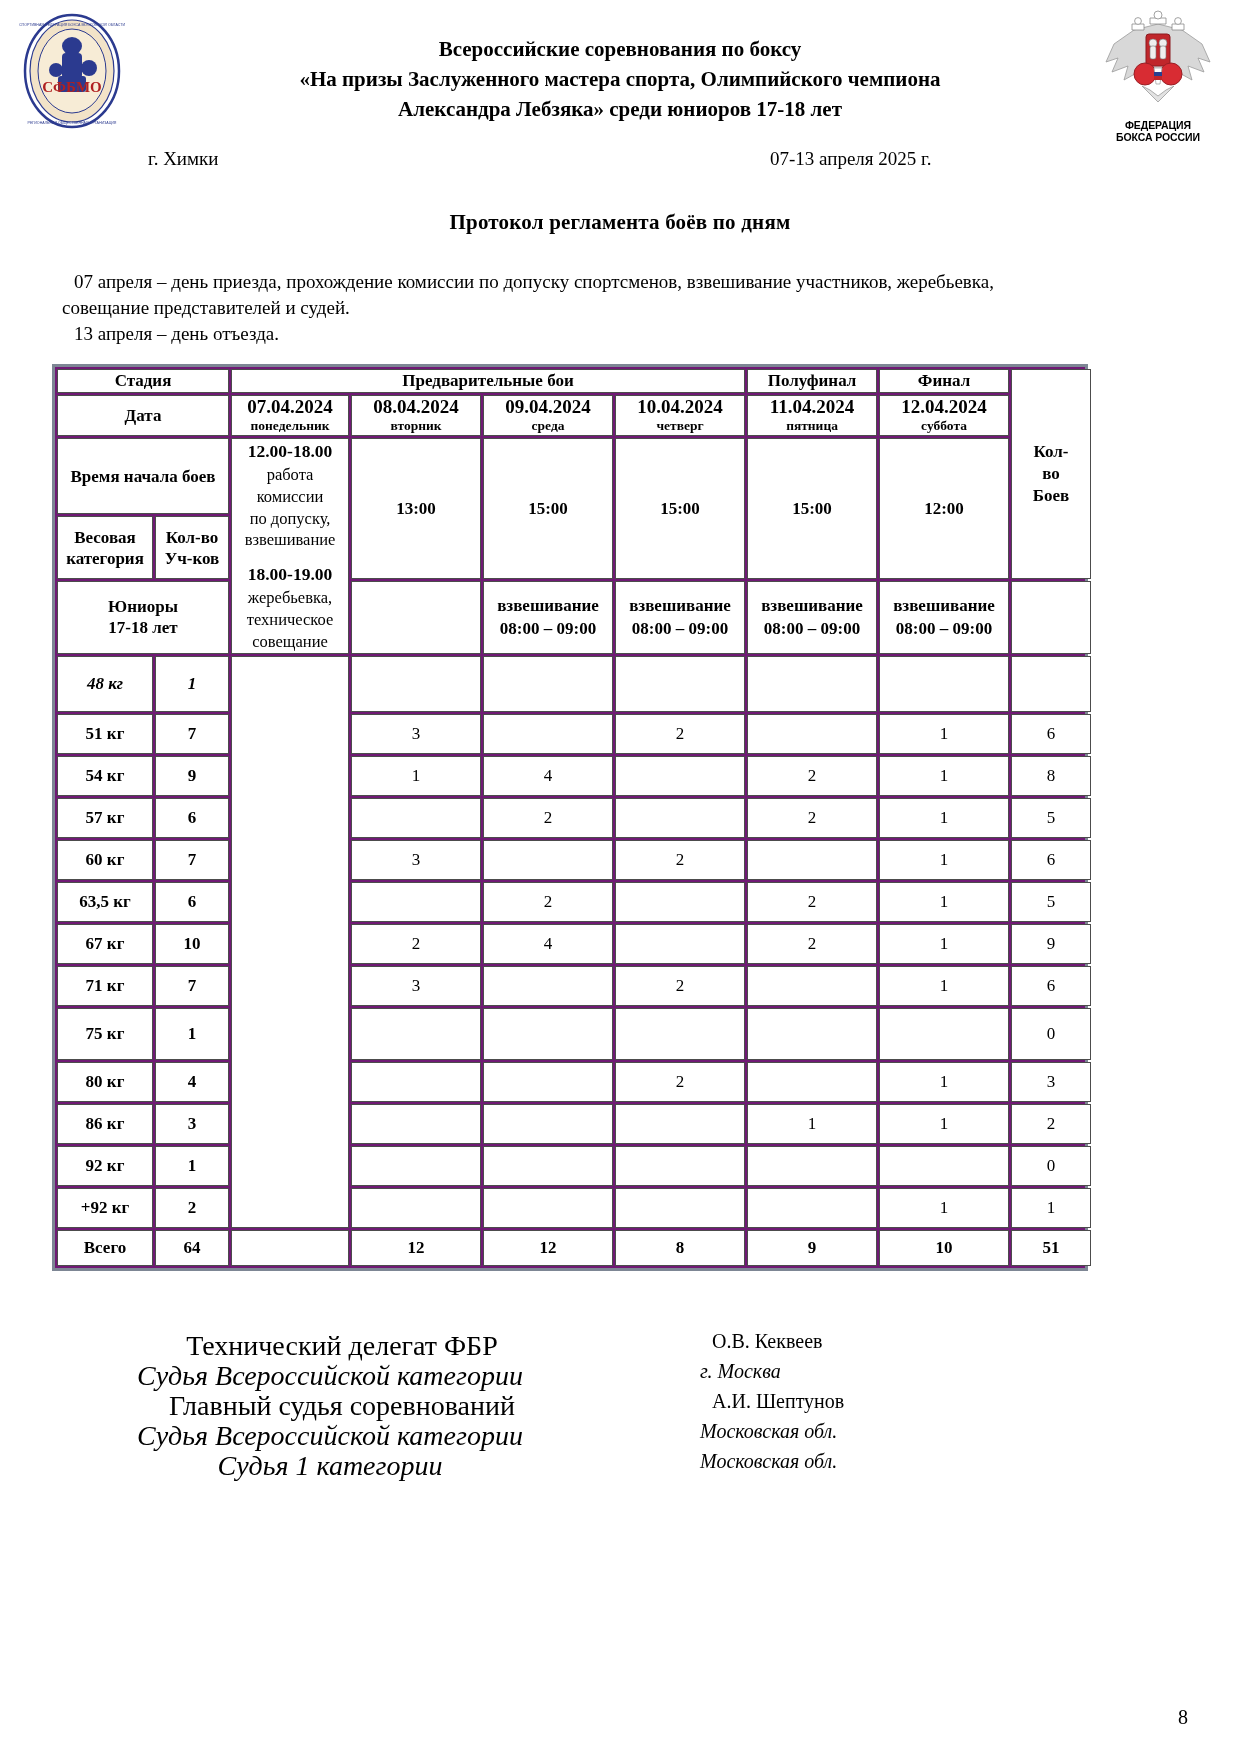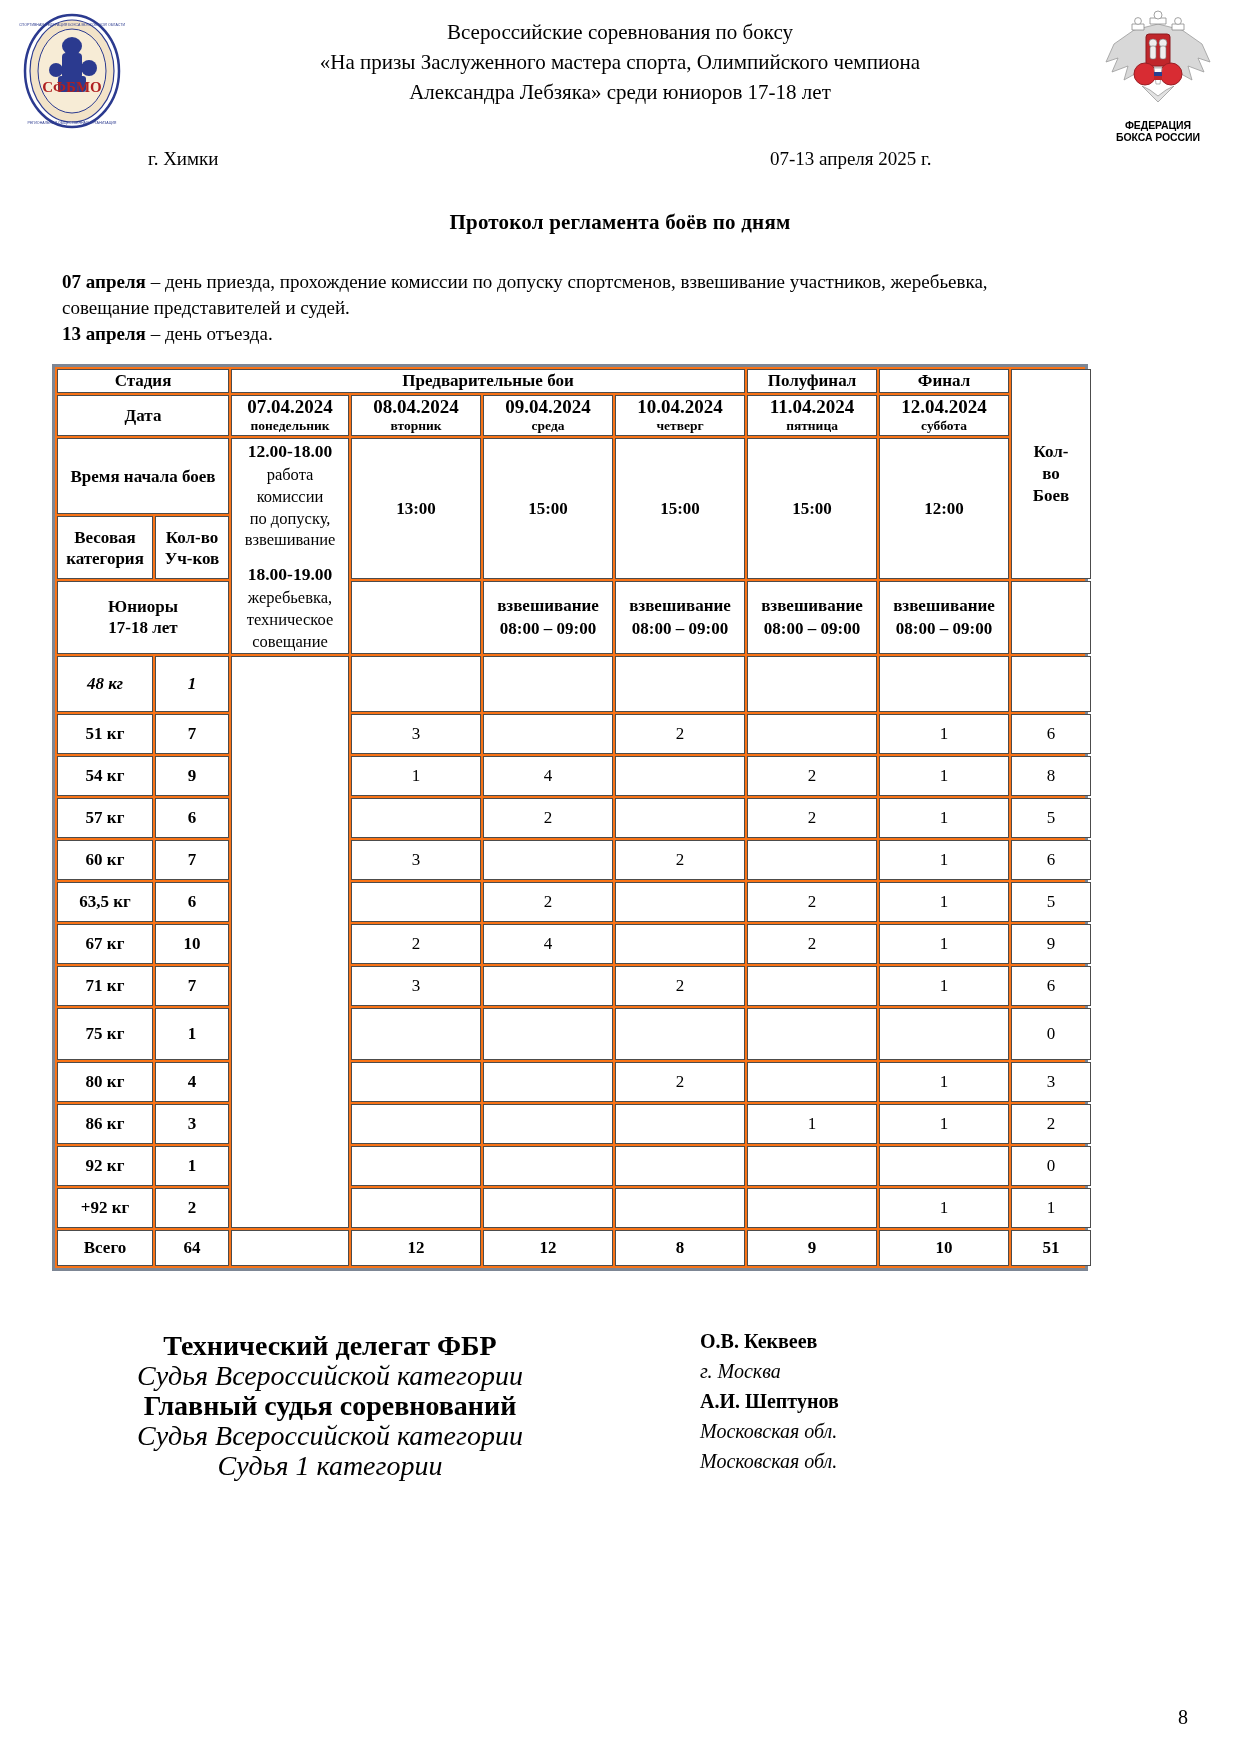--- a/index.html
+++ b/index.html
@@ -37,24 +37,24 @@
   }
   .fbr-caption {
     font-family: "Liberation Sans", sans-serif;
     font-size: 10.5px;
     font-weight: bold;
     line-height: 1.15;
     letter-spacing: -0.1px;
     margin-top: 1px;
   }
   .title-block {
-    margin: 0 auto;
+    margin: 17px auto;
     width: 800px;
     text-align: center;
-    font-weight: normal;
+    font-weight: bold;
     font-size: 21px;
     line-height: 1.42;
   }
 
   .citydate {
     position: relative;
     height: 40px;
     margin-top: 8px;
     font-size: 19px;
   }
@@ -74,21 +74,21 @@
     width: 1000px;
     font-size: 19px;
     line-height: 1.36;
   }
 
   
   .tbl-wrap {
     margin: 18px 0 0 52px;
     width: 1036px;
     border: 3px solid #7d8694;
-    background: #f97316;
+    background: #701a75;
   }
   table.sched {
     border-collapse: separate;
     border-spacing: 2px;
     width: 100%;
     table-layout: fixed;
   }
   table.sched td {
     border: 1px solid #4c4c4c;
     text-align: center;
@@ -136,21 +136,21 @@
     text-align: center;
     font-size: 28px;
   }
   .sign-right {
     position: absolute;
     left: 700px;
     width: 420px;
     text-align: left;
     font-size: 20px;
   }
-  .b { font-weight: bold; }
+  .b { font-weight: normal; margin-left: 12px; }
   .i { font-style: italic; }
 
   .pageno {
     position: absolute;
     right: 52px;
     bottom: 26px;
     font-size: 20px;
   }
 </style>
 </head>

